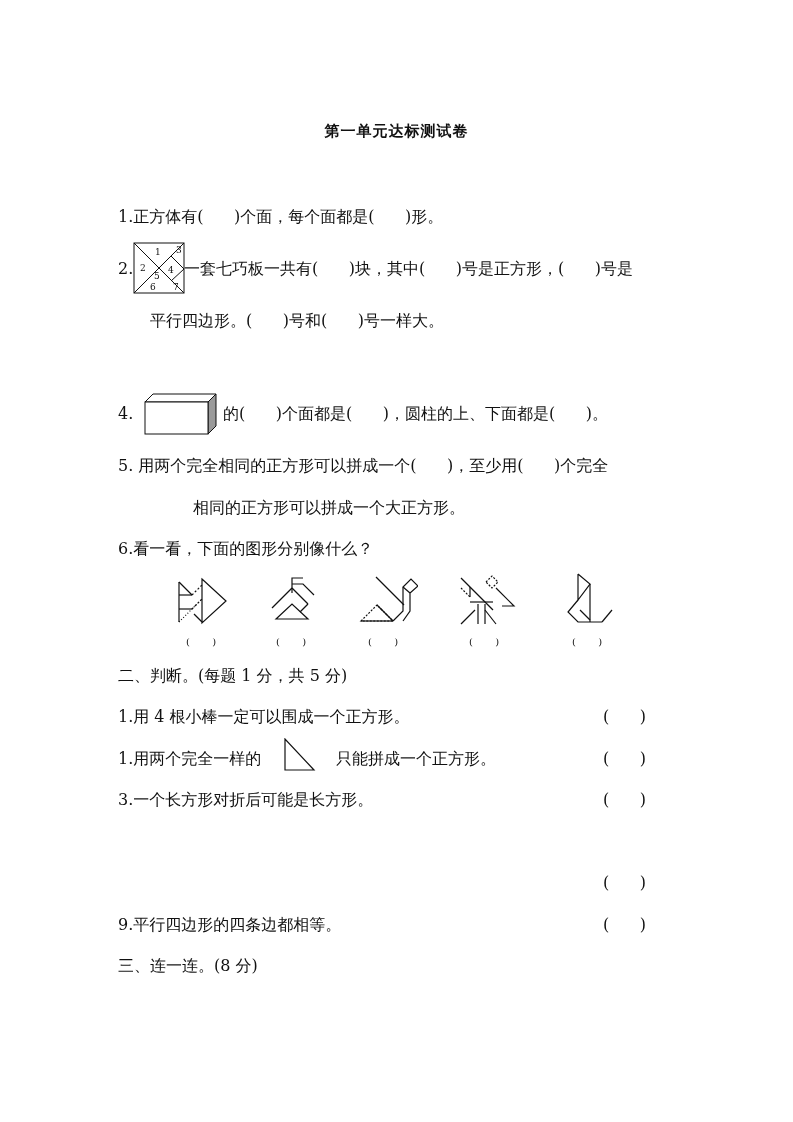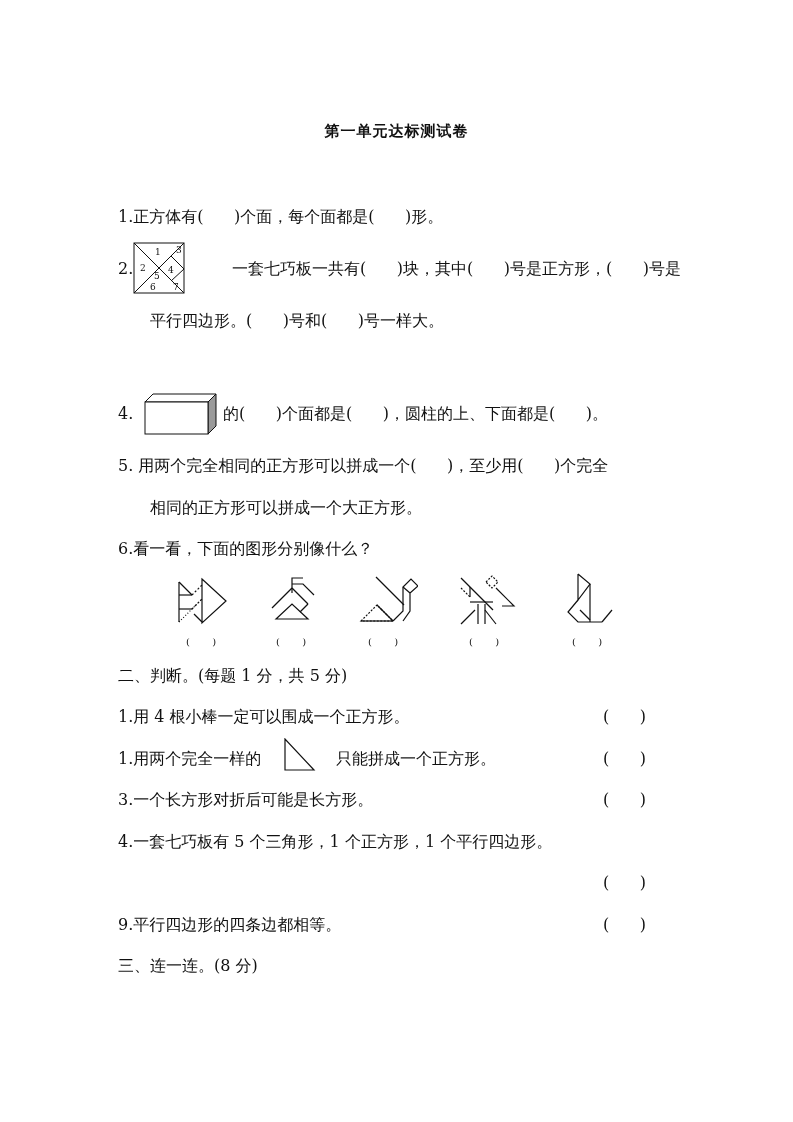--- a/index.html
+++ b/index.html
@@ -39,36 +39,36 @@
         <text x="22" y="13">1</text>
         <text x="7" y="29">2</text>
         <text x="43" y="11">3</text>
         <text x="35" y="31">4</text>
         <text x="21" y="37">5</text>
         <text x="17" y="48">6</text>
         <text x="40" y="48">7</text>
       </g>
     </svg>
   </div>
-  <div class="line" style="left:184px; top:243px;padding-left:48px;">一套七巧板一共有(      )块，其中(      )号是正方形，(      )号是</div>
+  <div class="line" style="left:184px; top:243px;">一套七巧板一共有(      )块，其中(      )号是正方形，(      )号是</div>
   <div class="line indent" style="top:295px;">平行四边形。(      )号和(      )号一样大。</div>
 
 
   <div class="line" style="top:388px;">4.</div>
   <div class="abs" style="left:144px; top:377px;">
     <svg width="74" height="42" viewBox="0 0 74 42">
       <polygon points="9,1 72,1 64,9 1,9" fill="#fff" stroke="#111" stroke-width="1"></polygon>
       <polygon points="64,9 72,1 72,33 64,41" fill="#9a9a9a" stroke="#111" stroke-width="1"></polygon>
       <rect x="1" y="9" width="63" height="32" fill="#fff" stroke="#111" stroke-width="1"></rect>
     </svg>
   </div>
   <div class="line" style="left:223px; top:388px;">的(      )个面都是(      )，圆柱的上、下面都是(      )。</div>
 
   <div class="line" style="top:440px;">5. 用两个完全相同的正方形可以拼成一个(      )，至少用(      )个完全</div>
-  <div class="line indent" style="top:482px;">相同的正方形可以拼成一个大正方形。</div>
+  <div class="line indent" style="top:482px;margin-left:43px;">相同的正方形可以拼成一个大正方形。</div>
 
   <div class="line" style="top:523px;">6.看一看，下面的图形分别像什么？</div>
 
   <div class="abs" style="left:178px; top:560px;">
     <svg width="56" height="50" viewBox="0 0 56 50">
       <g stroke="#111" stroke-width="1.2" fill="none">
         <polyline points="1,6 1,46"></polyline>
         <line x1="1" y1="6" x2="14" y2="19"></line>
         <line x1="1" y1="19" x2="14" y2="19"></line>
         <line x1="1" y1="33" x2="14" y2="33"></line>
@@ -148,21 +148,20 @@
     <svg width="32" height="34" viewBox="0 0 32 34">
       <polygon points="1,1 1,32 30,32" fill="none" stroke="#111" stroke-width="1.2"></polygon>
     </svg>
   </div>
   <div class="line" style="left:320px; top:733px;margin-left:16px;">只能拼成一个正方形。</div>
   <div class="paren-right" style="top:733px;">(      )</div>
 
   <div class="line" style="top:774px;">3.一个长方形对折后可能是长方形。</div>
   <div class="paren-right" style="top:774px;">(      )</div>
 
-  <div class="line" style="top:816px;">4.一套七巧板有 5 个三角形，1 个正方形，1 个平行四边形。</div>
   <div class="paren-right" style="top:857px;">(      )</div>
 
   <div class="line" style="top:899px;">9.平行四边形的四条边都相等。</div>
   <div class="paren-right" style="top:899px;">(      )</div>
 
   <div class="line" style="top:940px;">三、连一连。(8 分)</div>
 
 </div>
 
 </body></html>

